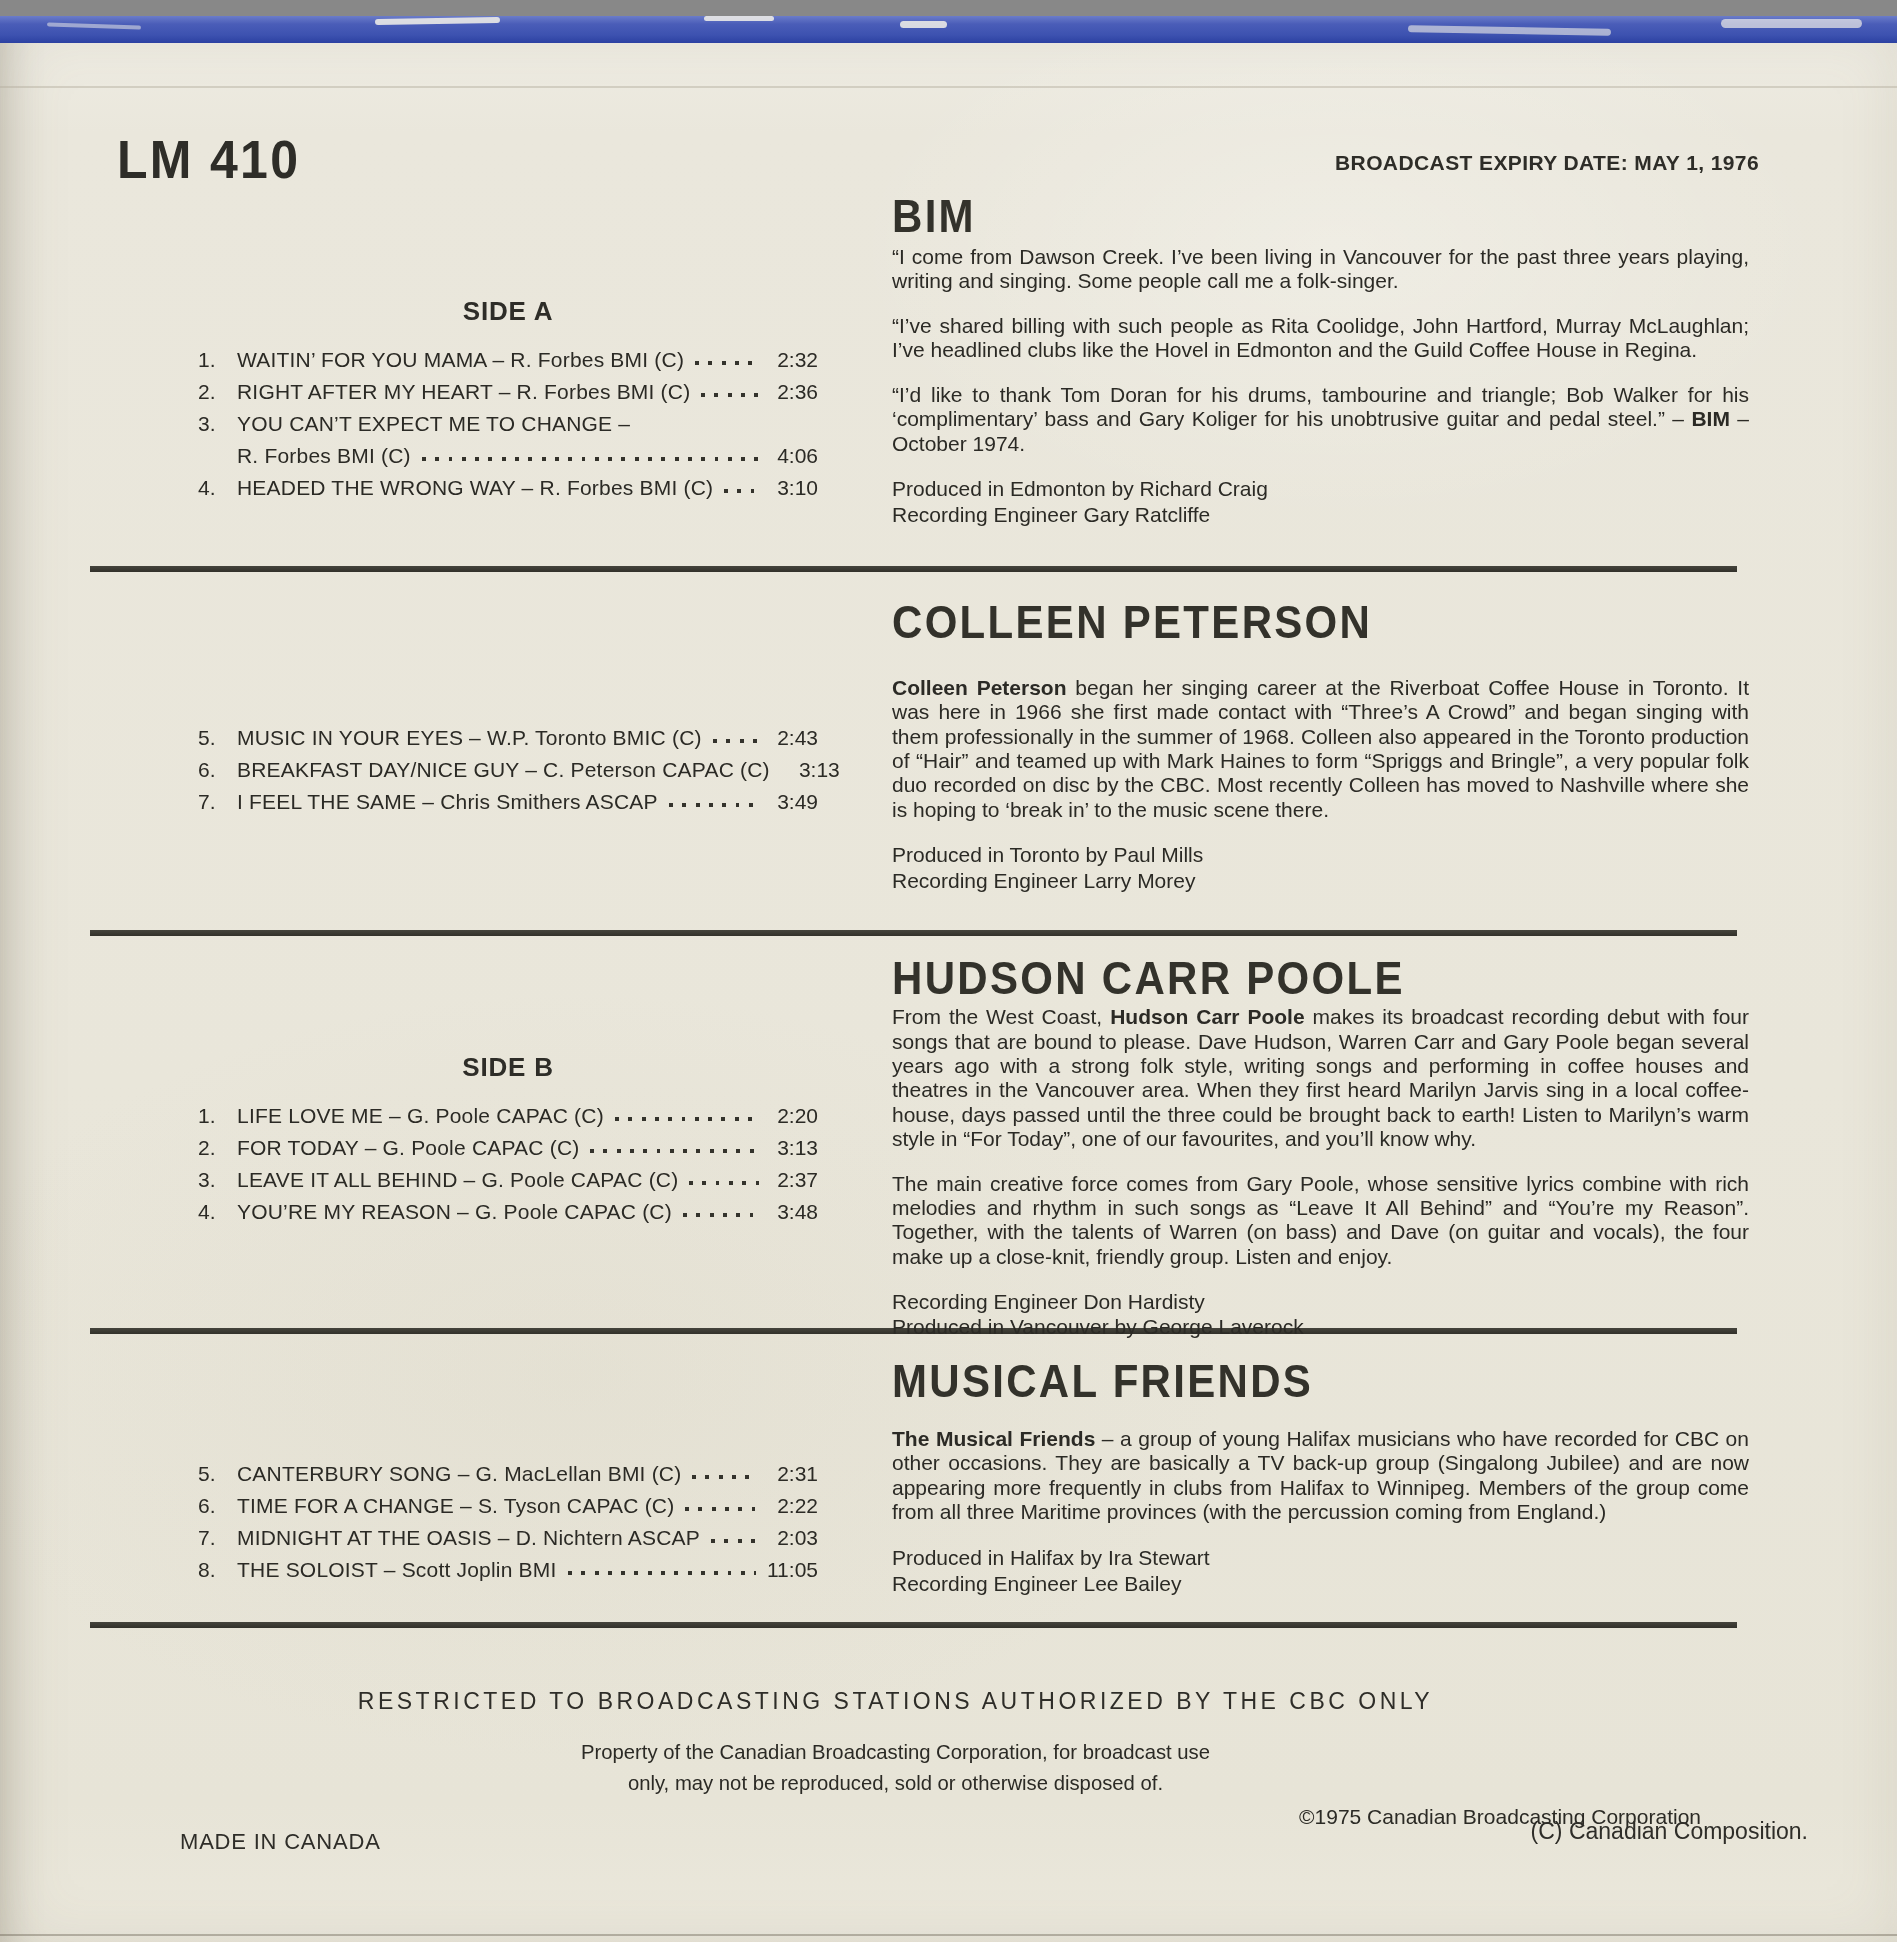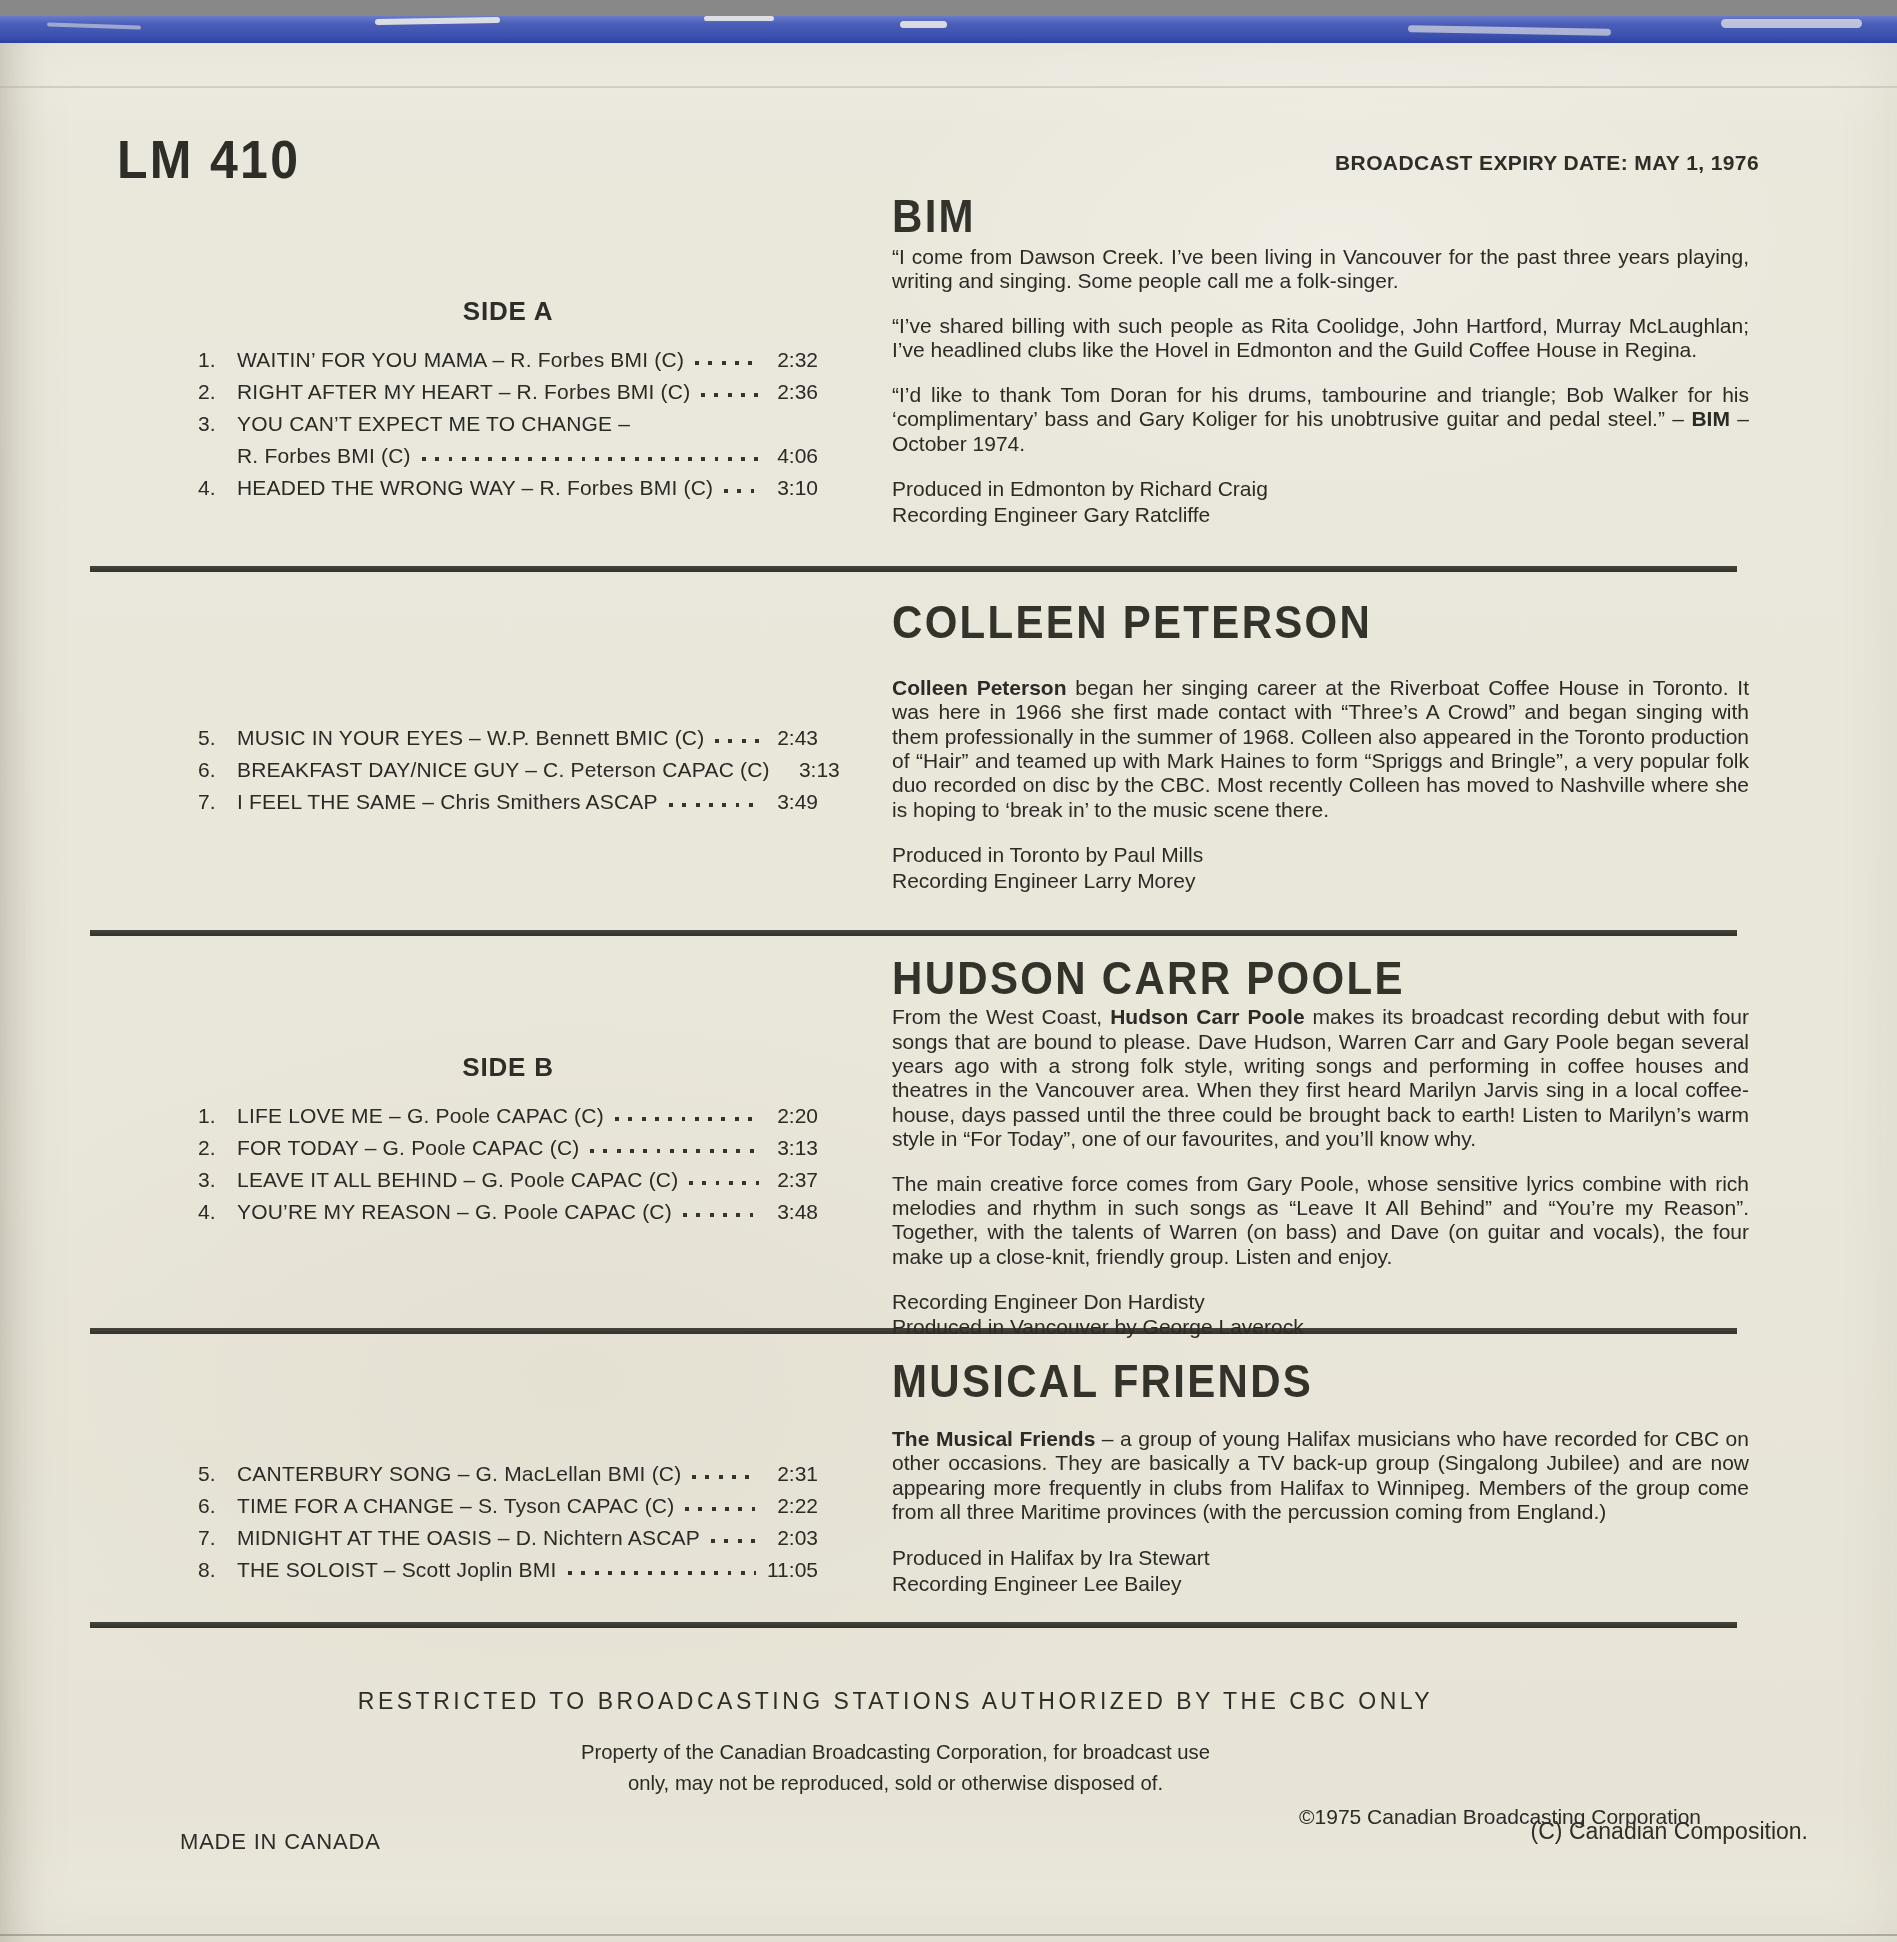--- a/index.html
+++ b/index.html
@@ -125,21 +125,21 @@
       <span class="num">4.</span>
       <span class="ttl">HEADED THE WRONG WAY – R. Forbes BMI (C)</span>
       <span class="leader"></span>
       <span class="time">3:10</span>
     </div>
   </div>
 
   <div class="tracks tA2">
     <div class="trow">
       <span class="num">5.</span>
-      <span class="ttl">MUSIC IN YOUR EYES – W.P. Bennett BMIC (C)</span>
+      <span class="ttl">MUSIC IN YOUR EYES – W.P. Toronto BMIC (C)</span>
       <span class="leader"></span>
       <span class="time">2:43</span>
     </div>
     <div class="trow">
       <span class="num">6.</span>
       <span class="ttl">BREAKFAST DAY/NICE GUY – C. Peterson CAPAC (C)</span>
       <span class="leader"></span>
       <span class="time">3:13</span>
     </div>
     <div class="trow">

